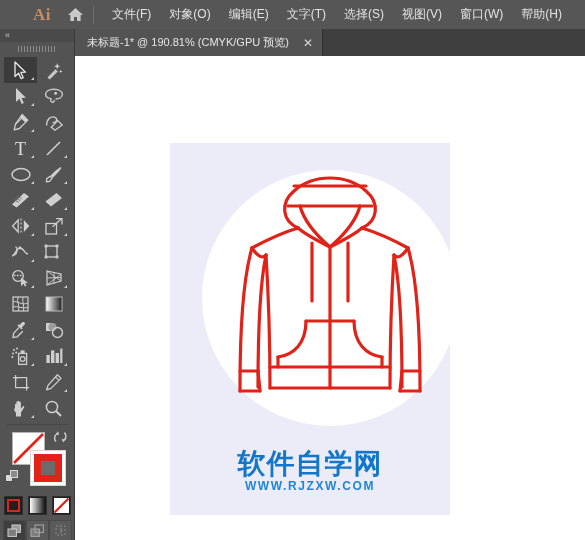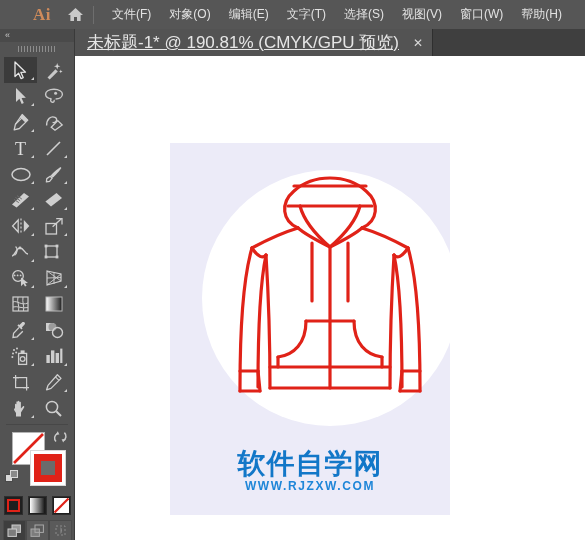--- a/index.html
+++ b/index.html
@@ -43,21 +43,21 @@
     background: #3f3f3f;
   }
   .doc-tab {
     position: absolute; left: 0; top: 0; height: 27px;
     background: #535353;
     display: flex; align-items: center;
     padding: 0 9px 0 12px;
     border-right: 1px solid #2f2f2f;
   }
   .doc-tab-title {
-    color: #e6e6e6; font-size: 17px; white-space: nowrap; text-decoration: underline;
+    color: #e6e6e6; font-size: 11px; white-space: nowrap;
   }
   .doc-tab-close {
     color: #d8d8d8; font-size: 12px; margin-left: 14px;
     line-height: 1; font-weight: bold; cursor: pointer;
   }
 
   
   .toolbar {
     position: absolute; left: 0; top: 29px; width: 75px; height: 511px;
     background: #535353;

